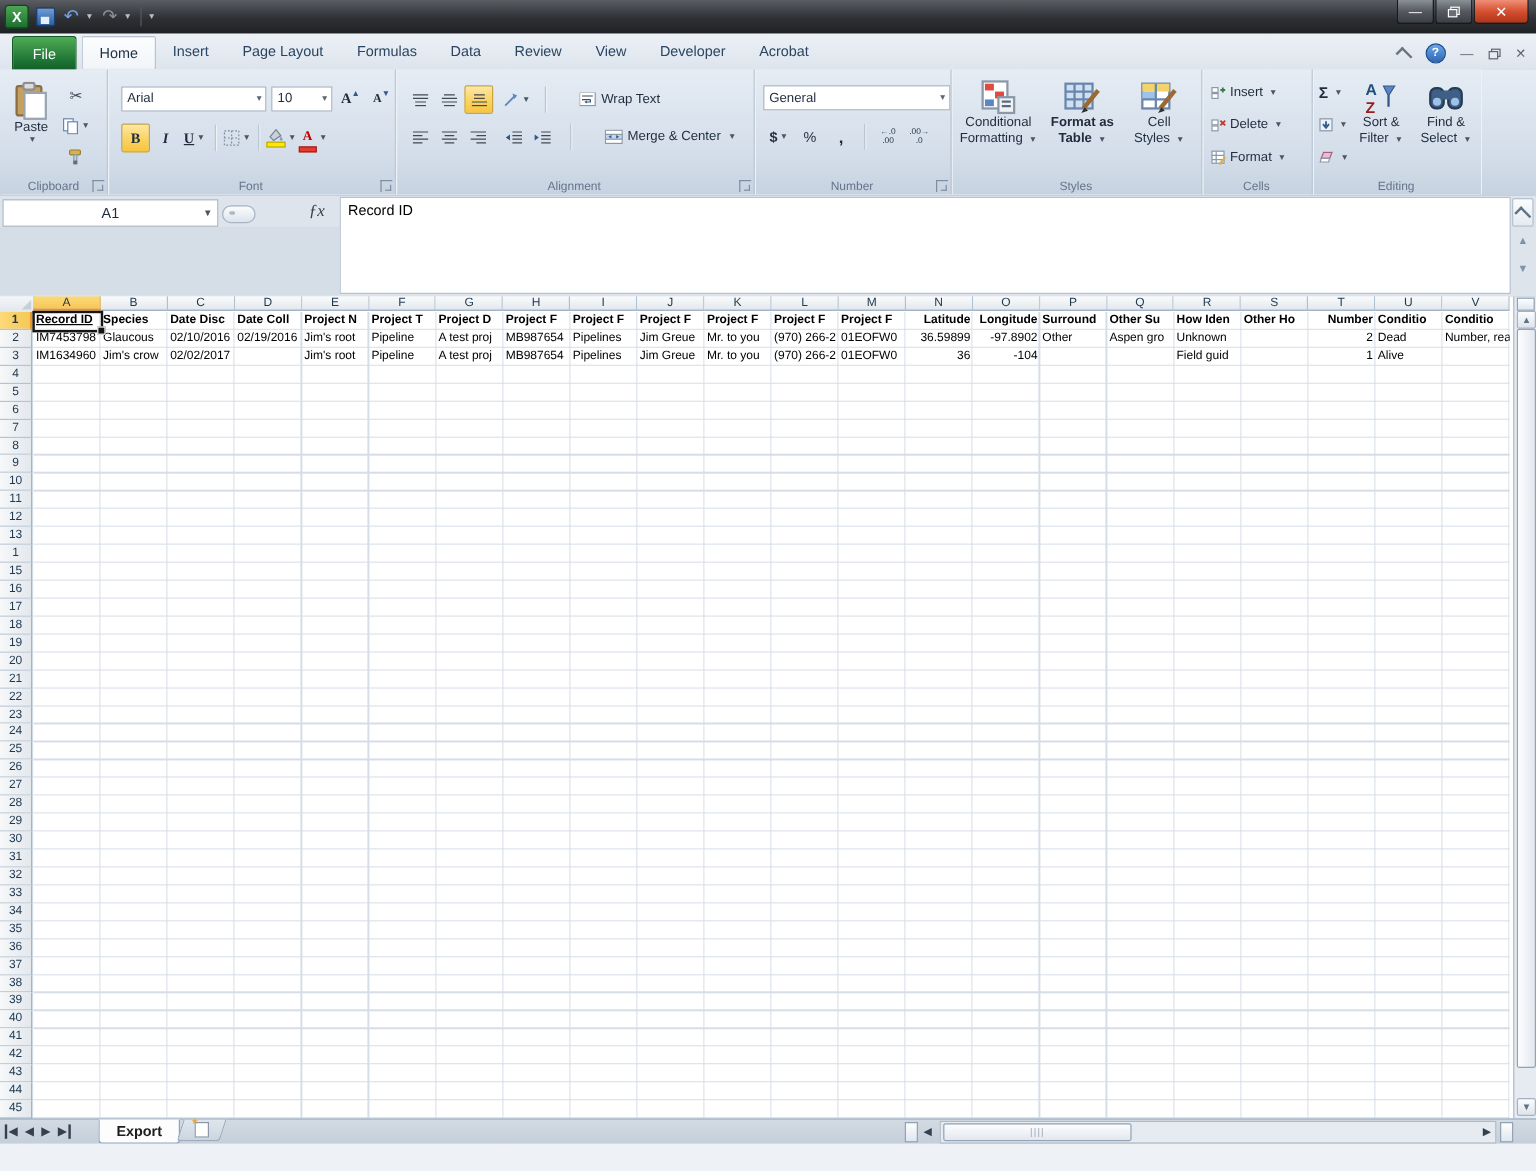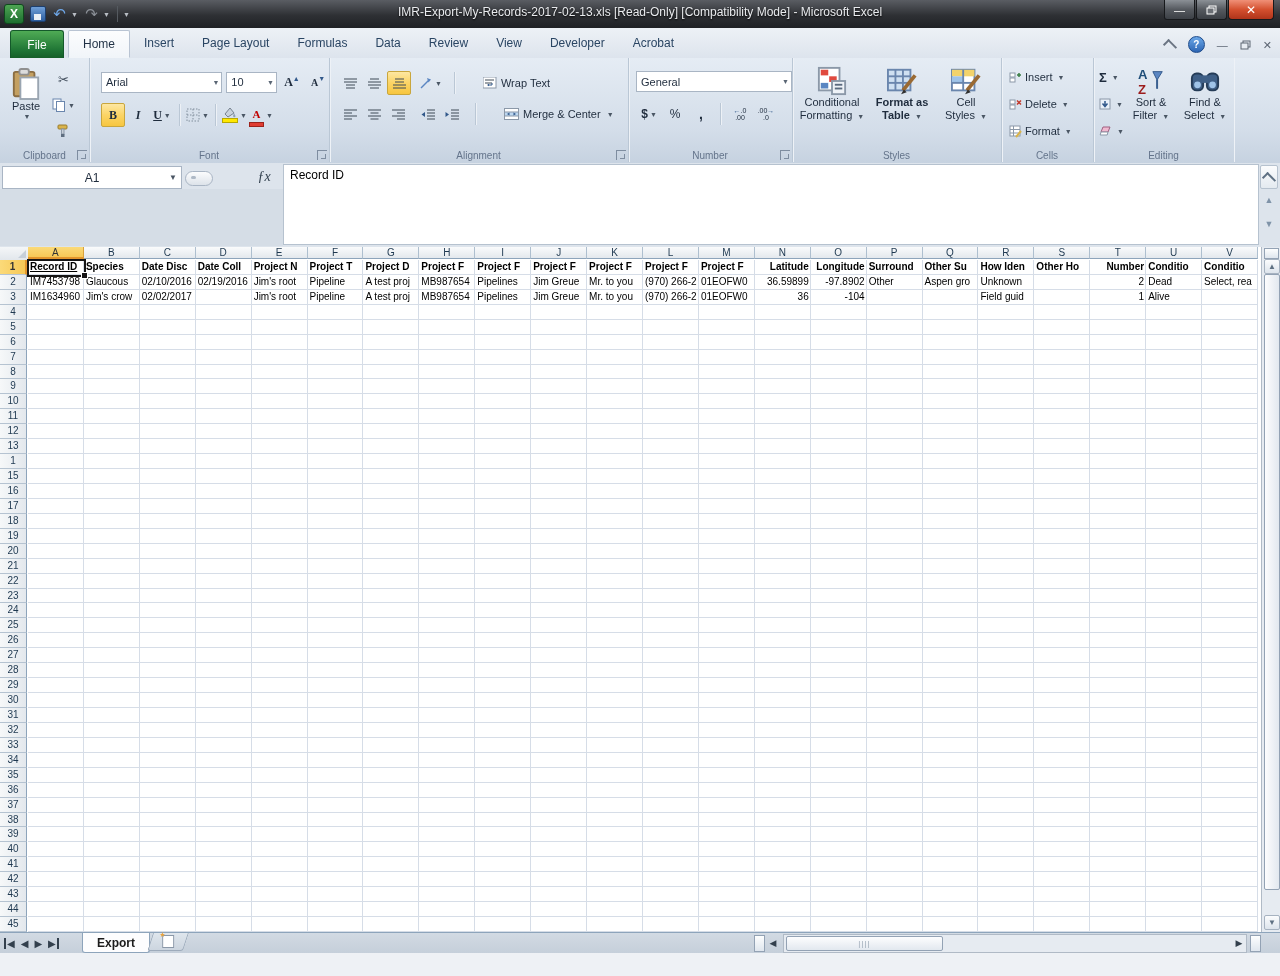--- a/index.html
+++ b/index.html
@@ -170,21 +170,20 @@
           <span class="undo">↶</span>
         </div>
       <span class="tiny-caret">▼</span>
       <div class="qicon">
           <span class="redo">↷</span>
         </div>
       <span class="tiny-caret">▼</span>
       <div class="sep"></div>
       <span class="tiny-caret">▼</span>
     </div>
-    <div class="win-title">IMR-Export-My-Records-2017-02-13.xls  [Read-Only]  [Compatibility Mode]  -  Microsoft Excel</div>
     <div class="winbtns">
       <div class="wbtn">—</div>
       <div class="wbtn">
         <svg width="11" height="10" viewBox="0 0 11 10">
             <rect x="3" y="1" width="7" height="6" fill="none" stroke="#fff"></rect>
             <rect x="1" y="3" width="7" height="6" fill="#6a6e74" stroke="#fff"></rect>
           </svg>
       </div>
       <div class="wbtn close">✕</div>
     </div>
@@ -713,21 +712,21 @@
         <div class="cell" style="left: 559.09px; top: 14.933px; width: 55.909px; height: 14.933px;">Mr. to you</div>
         <div class="cell" style="left: 614.999px; top: 14.933px; width: 55.909px; height: 14.933px;">(970) 266-2</div>
         <div class="cell" style="left: 670.908px; top: 14.933px; width: 55.909px; height: 14.933px;">01EOFW0</div>
         <div class="cell r" style="left: 726.817px; top: 14.933px; width: 55.909px; height: 14.933px;">36.59899</div>
         <div class="cell r" style="left: 782.726px; top: 14.933px; width: 55.909px; height: 14.933px;">-97.8902</div>
         <div class="cell" style="left: 838.635px; top: 14.933px; width: 55.909px; height: 14.933px;">Other</div>
         <div class="cell" style="left: 894.544px; top: 14.933px; width: 50px; height: 14.933px;">Aspen gro</div>
         <div class="cell" style="left: 950.453px; top: 14.933px; width: 55.909px; height: 14.933px;">Unknown</div>
         <div class="cell r" style="left: 1062.27px; top: 14.933px; width: 55.909px; height: 14.933px;">2</div>
         <div class="cell" style="left: 1118.18px; top: 14.933px; width: 55.909px; height: 14.933px;">Dead</div>
-        <div class="cell" style="left: 1174.09px; top: 14.933px; width: 55.909px; height: 14.933px;">Select, rea</div>
+        <div class="cell" style="left: 1174.09px; top: 14.933px; width: 55.909px; height: 14.933px;">Number, rea</div>
         <div class="cell" style="left: 0px; top: 29.866px; width: 55.909px; height: 14.933px;">IM1634960</div>
         <div class="cell" style="left: 55.909px; top: 29.866px; width: 55.909px; height: 14.933px;">Jim's crow</div>
         <div class="cell" style="left: 111.818px; top: 29.866px; width: 55.909px; height: 14.933px;">02/02/2017</div>
         <div class="cell" style="left: 223.636px; top: 29.866px; width: 55.909px; height: 14.933px;">Jim's root</div>
         <div class="cell" style="left: 279.545px; top: 29.866px; width: 55.909px; height: 14.933px;">Pipeline</div>
         <div class="cell" style="left: 335.454px; top: 29.866px; width: 55.909px; height: 14.933px;">A test proj</div>
         <div class="cell" style="left: 391.363px; top: 29.866px; width: 55.909px; height: 14.933px;">MB987654</div>
         <div class="cell" style="left: 447.272px; top: 29.866px; width: 55.909px; height: 14.933px;">Pipelines</div>
         <div class="cell" style="left: 503.181px; top: 29.866px; width: 55.909px; height: 14.933px;">Jim Greue</div>
         <div class="cell" style="left: 559.09px; top: 29.866px; width: 55.909px; height: 14.933px;">Mr. to you</div>

